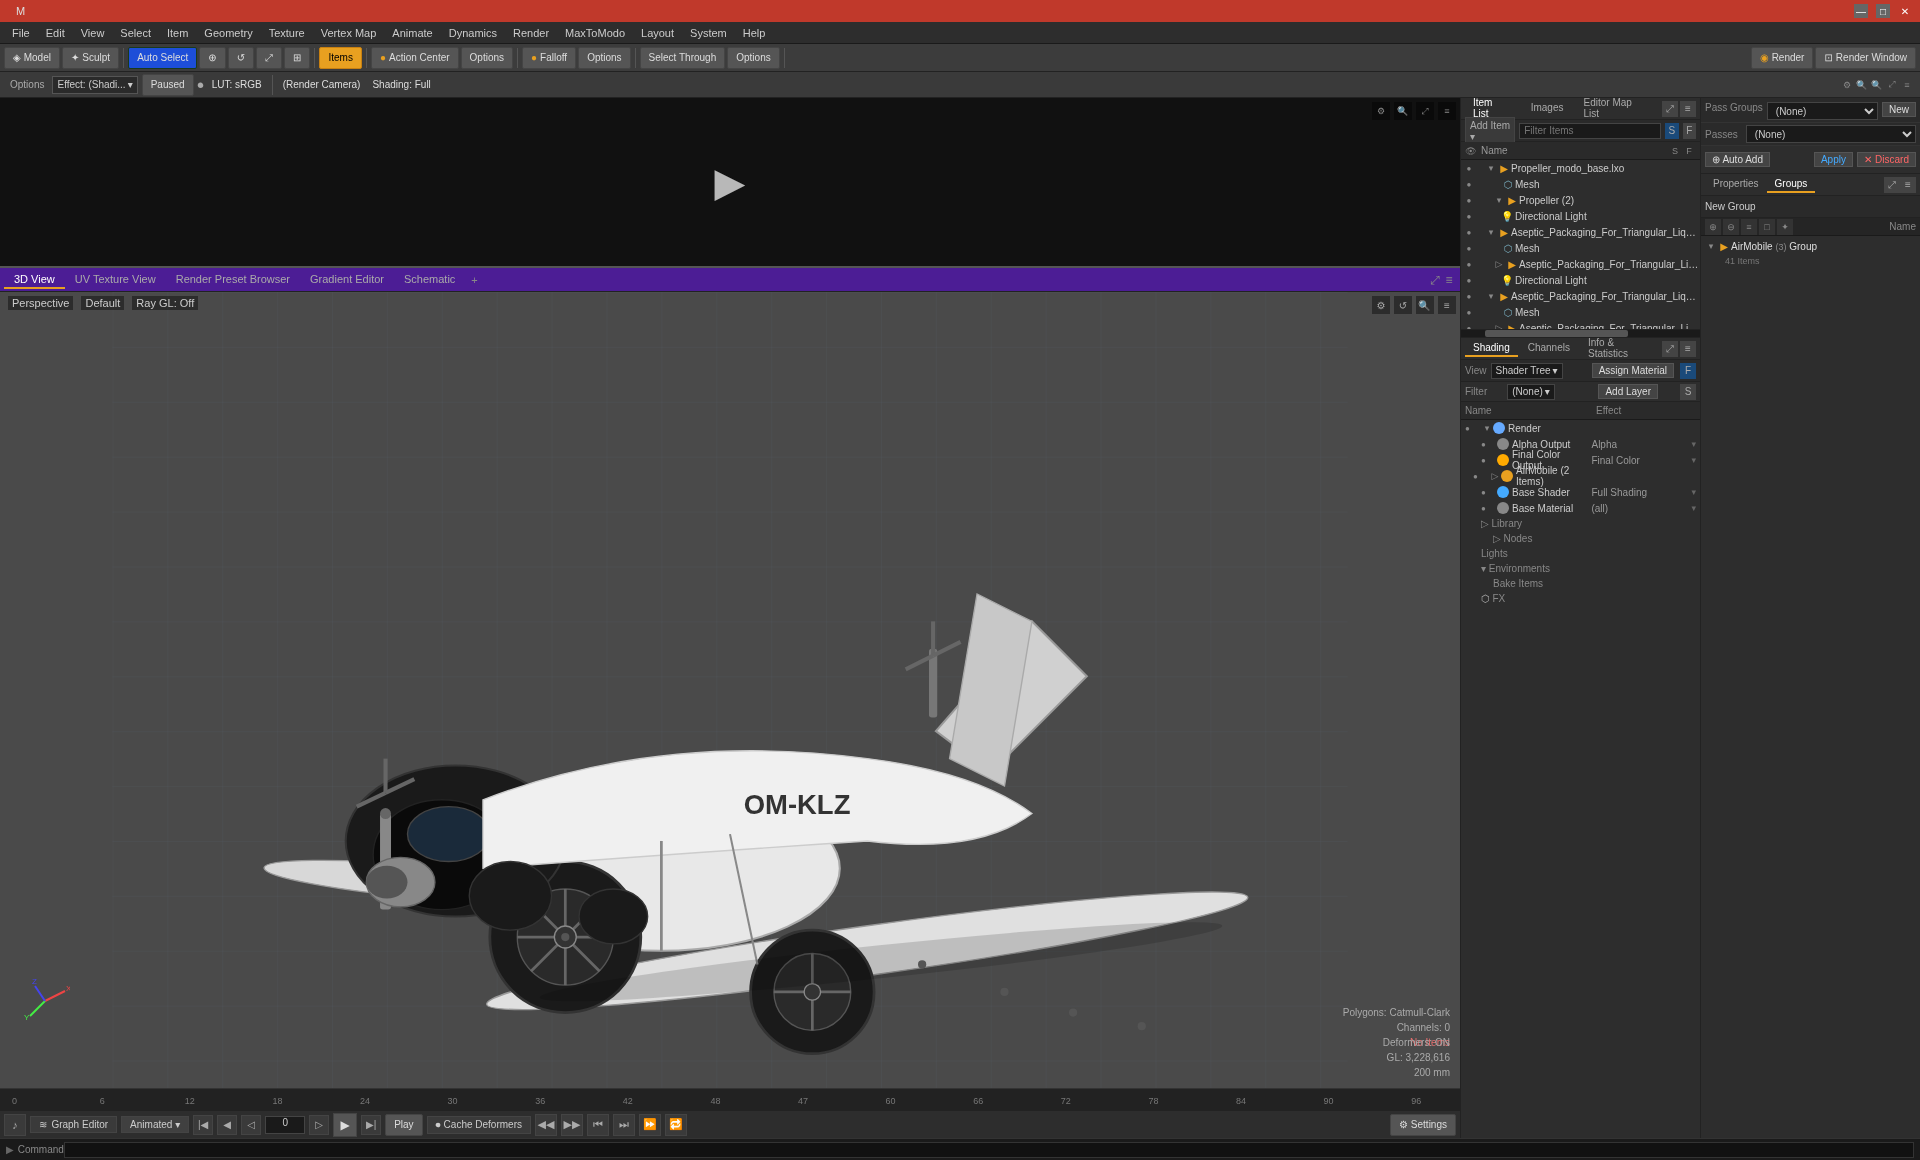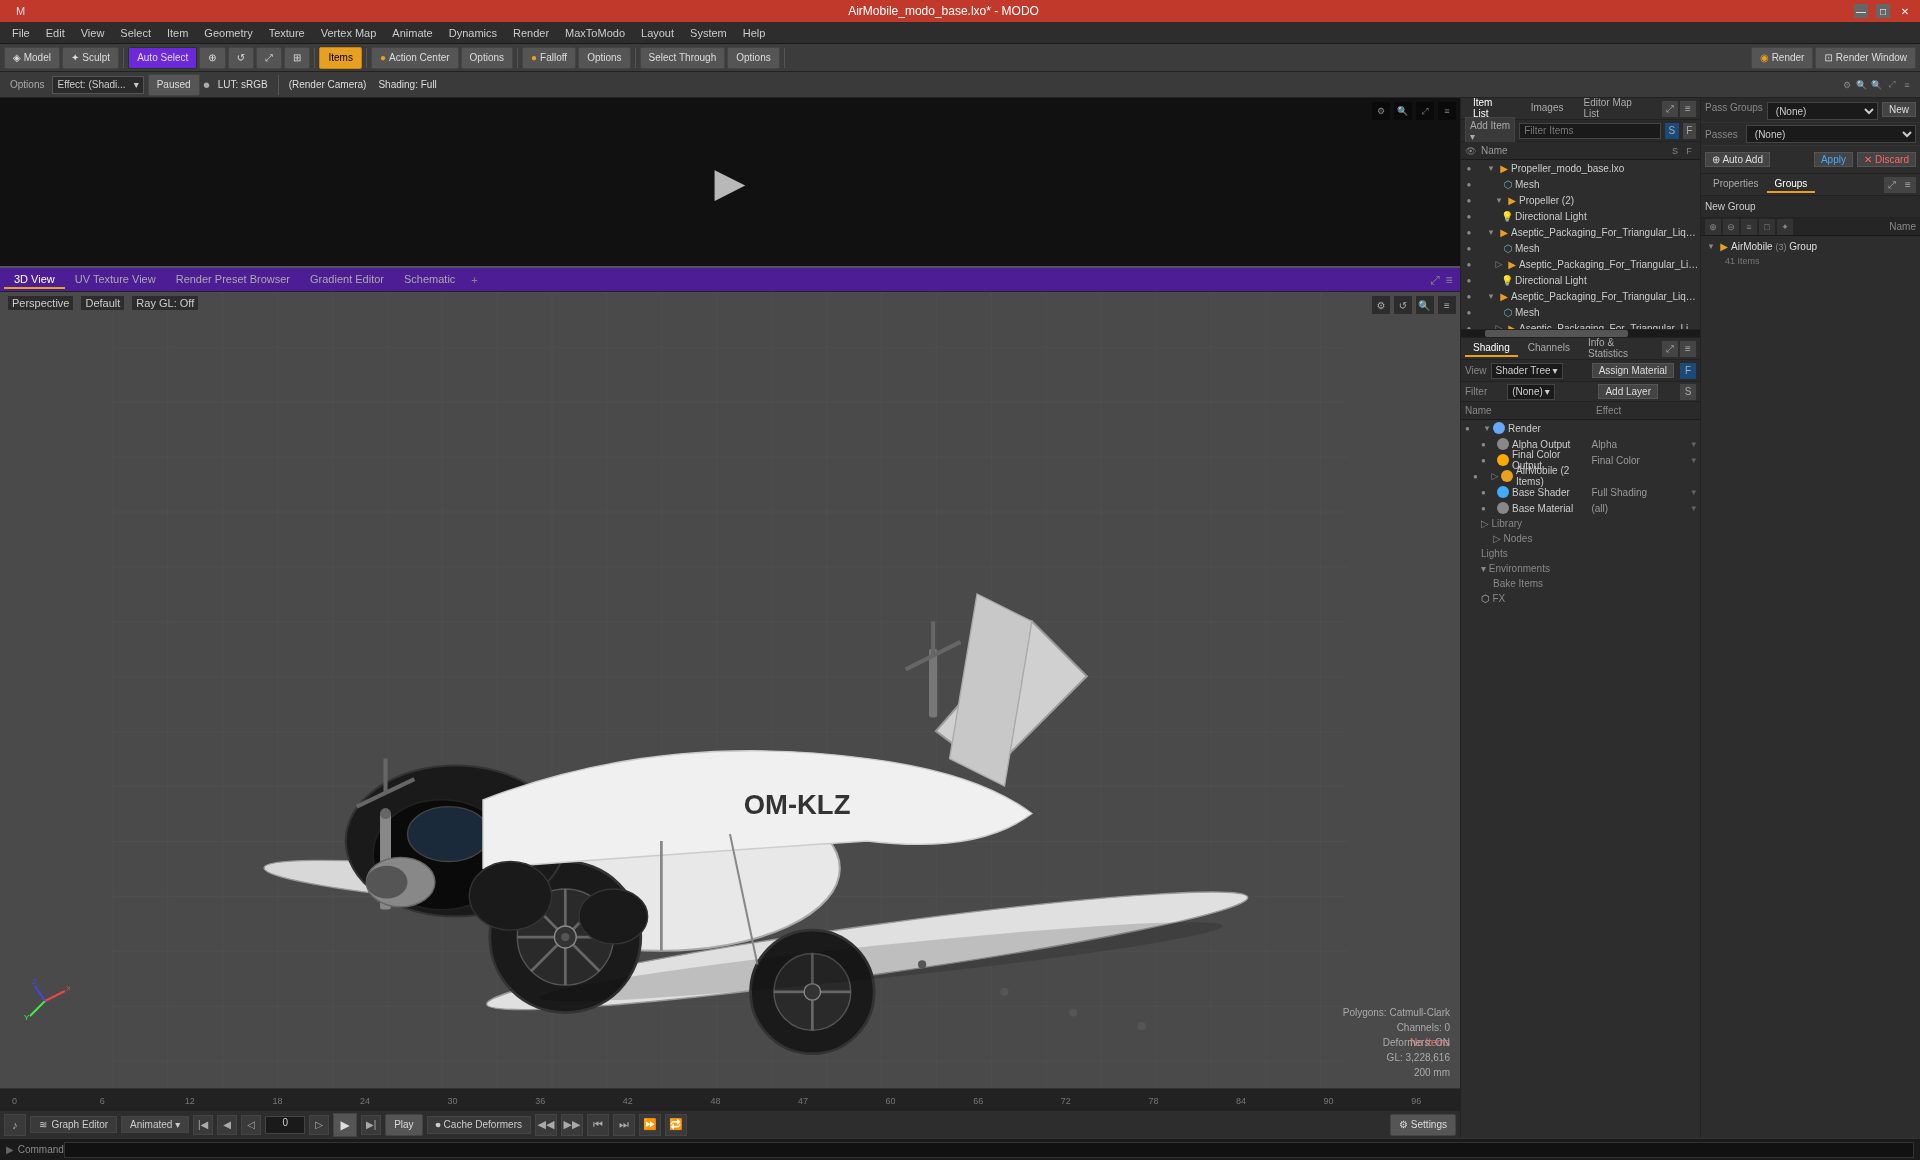--- a/index.html
+++ b/index.html
@@ -12,27 +12,27 @@
     #title-bar .win-btn { width: 14px; height: 14px; background: #666; display: flex; align-items: center; justify-content: center; font-size: 10px; cursor: pointer; color: white; }
 
     
     #menu-bar { height: 22px; background: #2d2d2d; display: flex; align-items: center; padding: 0 4px; border-bottom: 1px solid #1a1a1a; }
     .menu-item { padding: 2px 8px; cursor: pointer; color: #ccc; font-size: 11px; }
 
     
     #toolbar { height: 28px; background: #3c3c3c; display: flex; align-items: center; padding: 0 4px; gap: 2px; border-bottom: 1px solid #222; }
     .toolbar-btn { height: 22px; padding: 0 8px; background: #555; color: #ddd; font-size: 10px; cursor: pointer; border: 1px solid #444; display: flex; align-items: center; gap: 3px; border-radius: 2px; }
     .toolbar-btn.active { background: #e8a020; color: #000; border-color: #c88010; }
-    .toolbar-btn.green { background: #6d28d9; border-color: #1a3a1a; }
+    .toolbar-btn.green { background: #1d4ed8; border-color: #1a3a1a; }
     .toolbar-separator { width: 1px; height: 20px; background: #555; margin: 0 2px; }
 
     
     #toolbar2 { height: 26px; background: #3a3a3a; display: flex; align-items: center; padding: 0 6px; gap: 4px; border-bottom: 1px solid #222; }
     .tb2-label { color: #aaa; font-size: 10px; padding: 0 4px; }
-    .tb2-dropdown { height: 18px; background: #2a2a2a; border: 1px solid #555; color: #ccc; font-size: 10px; padding: 0 4px; cursor: pointer; display: flex; align-items: center; gap: 8px; }
+    .tb2-dropdown { height: 18px; background: #2a2a2a; border: 1px solid #555; color: #ccc; font-size: 10px; padding: 0 4px; cursor: pointer; display: flex; align-items: center; gap: 2px; }
     .tb2-val { color: #ddd; font-size: 10px; padding: 0 4px; }
 
     
     #preview-panel { height: 170px; background: #111; position: relative; border-bottom: 2px solid #555; }
     .preview-play { position: absolute; top: 50%; left: 50%; transform: translate(-50%,-50%); font-size: 40px; color: rgba(255,255,255,0.7); cursor: pointer; }
 
     
     #viewport-tabs { height: 24px; background: #4c1d95; display: flex; align-items: center; padding: 0 4px; border-bottom: 1px solid #222; }
     .vtab { padding: 2px 10px; cursor: pointer; color: #aaa; font-size: 11px; border-bottom: 2px solid transparent; }
     .vtab.active { color: #fff; border-bottom-color: #e8a020; }
@@ -157,21 +157,20 @@
     #left-area { display: flex; flex-direction: column; flex: 1; }
     #right-panels { display: flex; }
   </style>
 </head>
 <body>
 
 <div id="full-layout">
 
   <div id="title-bar">
     <span style="font-size:11px; color:#ddd; padding: 0 8px;">M</span>
-    <span class="title">AirMobile_modo_base.lxo* - MODO</span>
     <div class="win-controls">
       <div class="win-btn">—</div>
       <div class="win-btn">□</div>
       <div class="win-btn" style="background:#c0392b;">✕</div>
     </div>
   </div>
 
   <div id="menu-bar">
     <span class="menu-item">File</span>
     <span class="menu-item">Edit</span>

